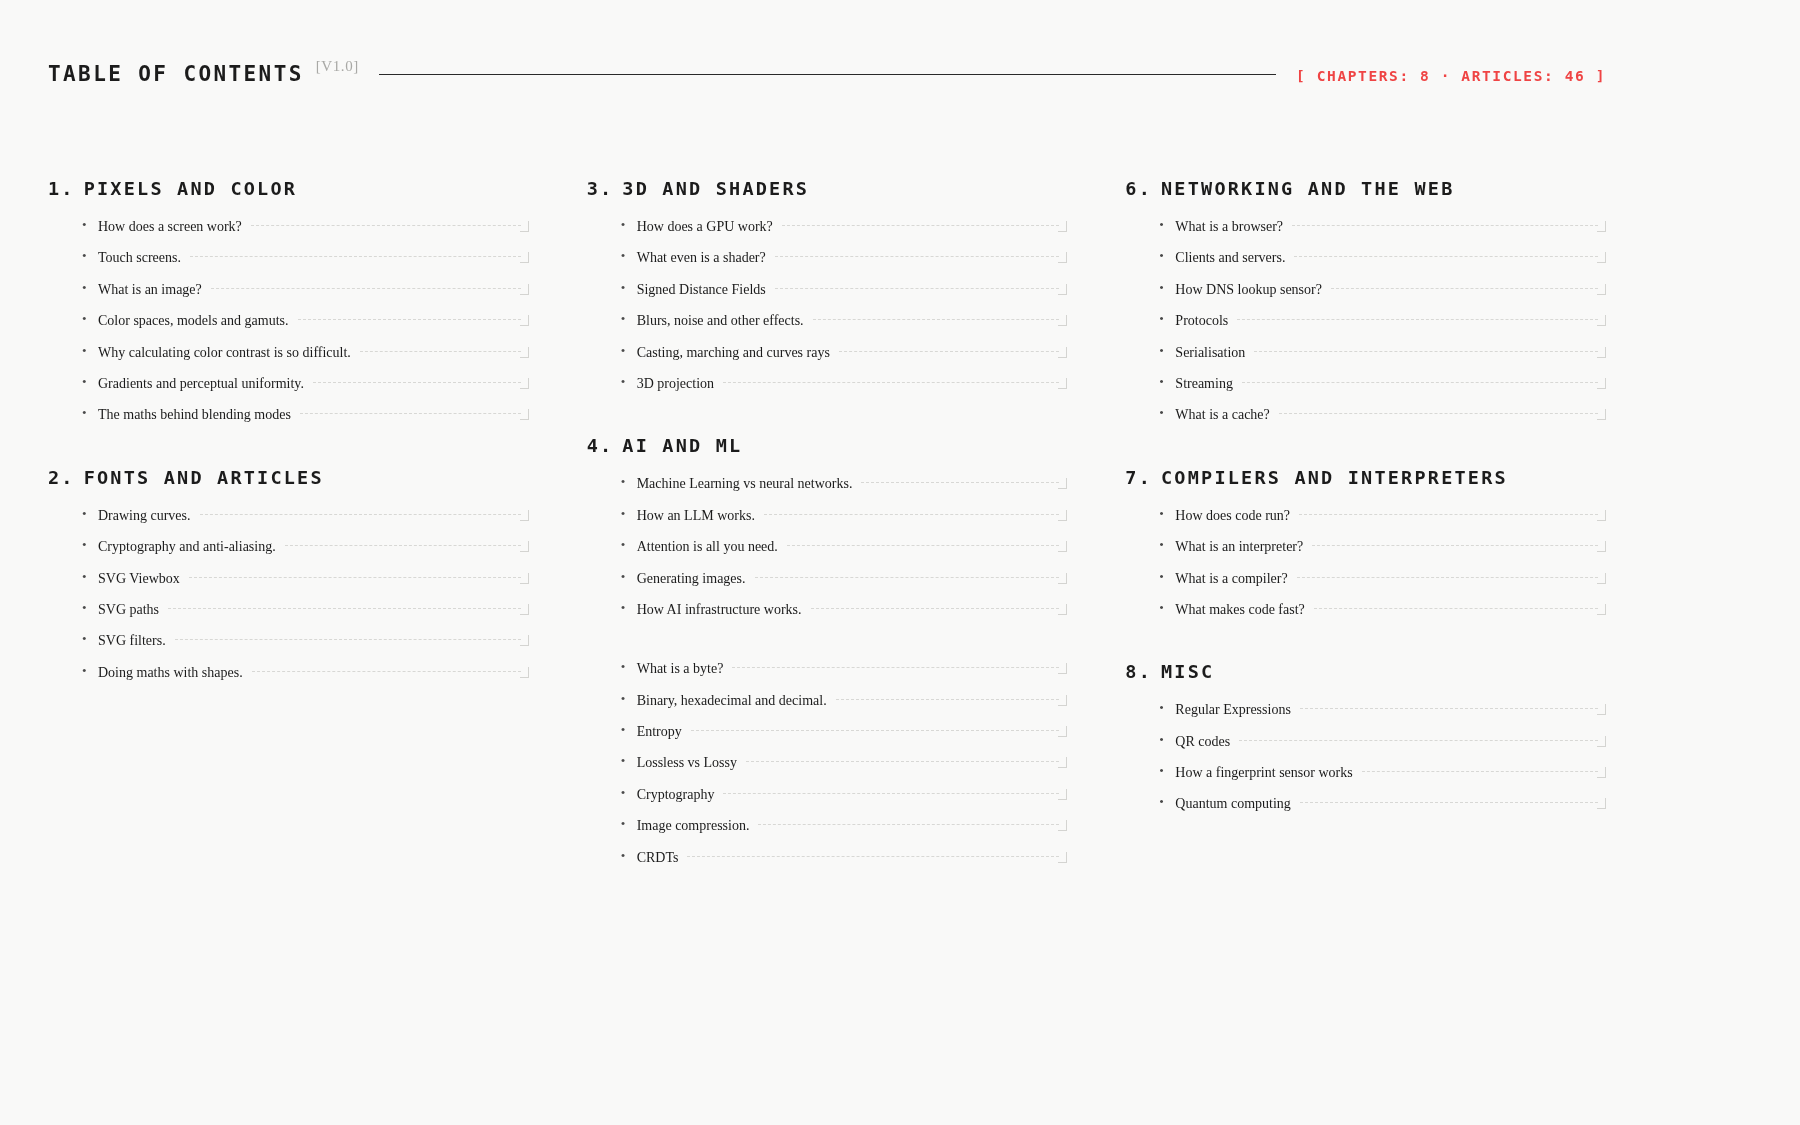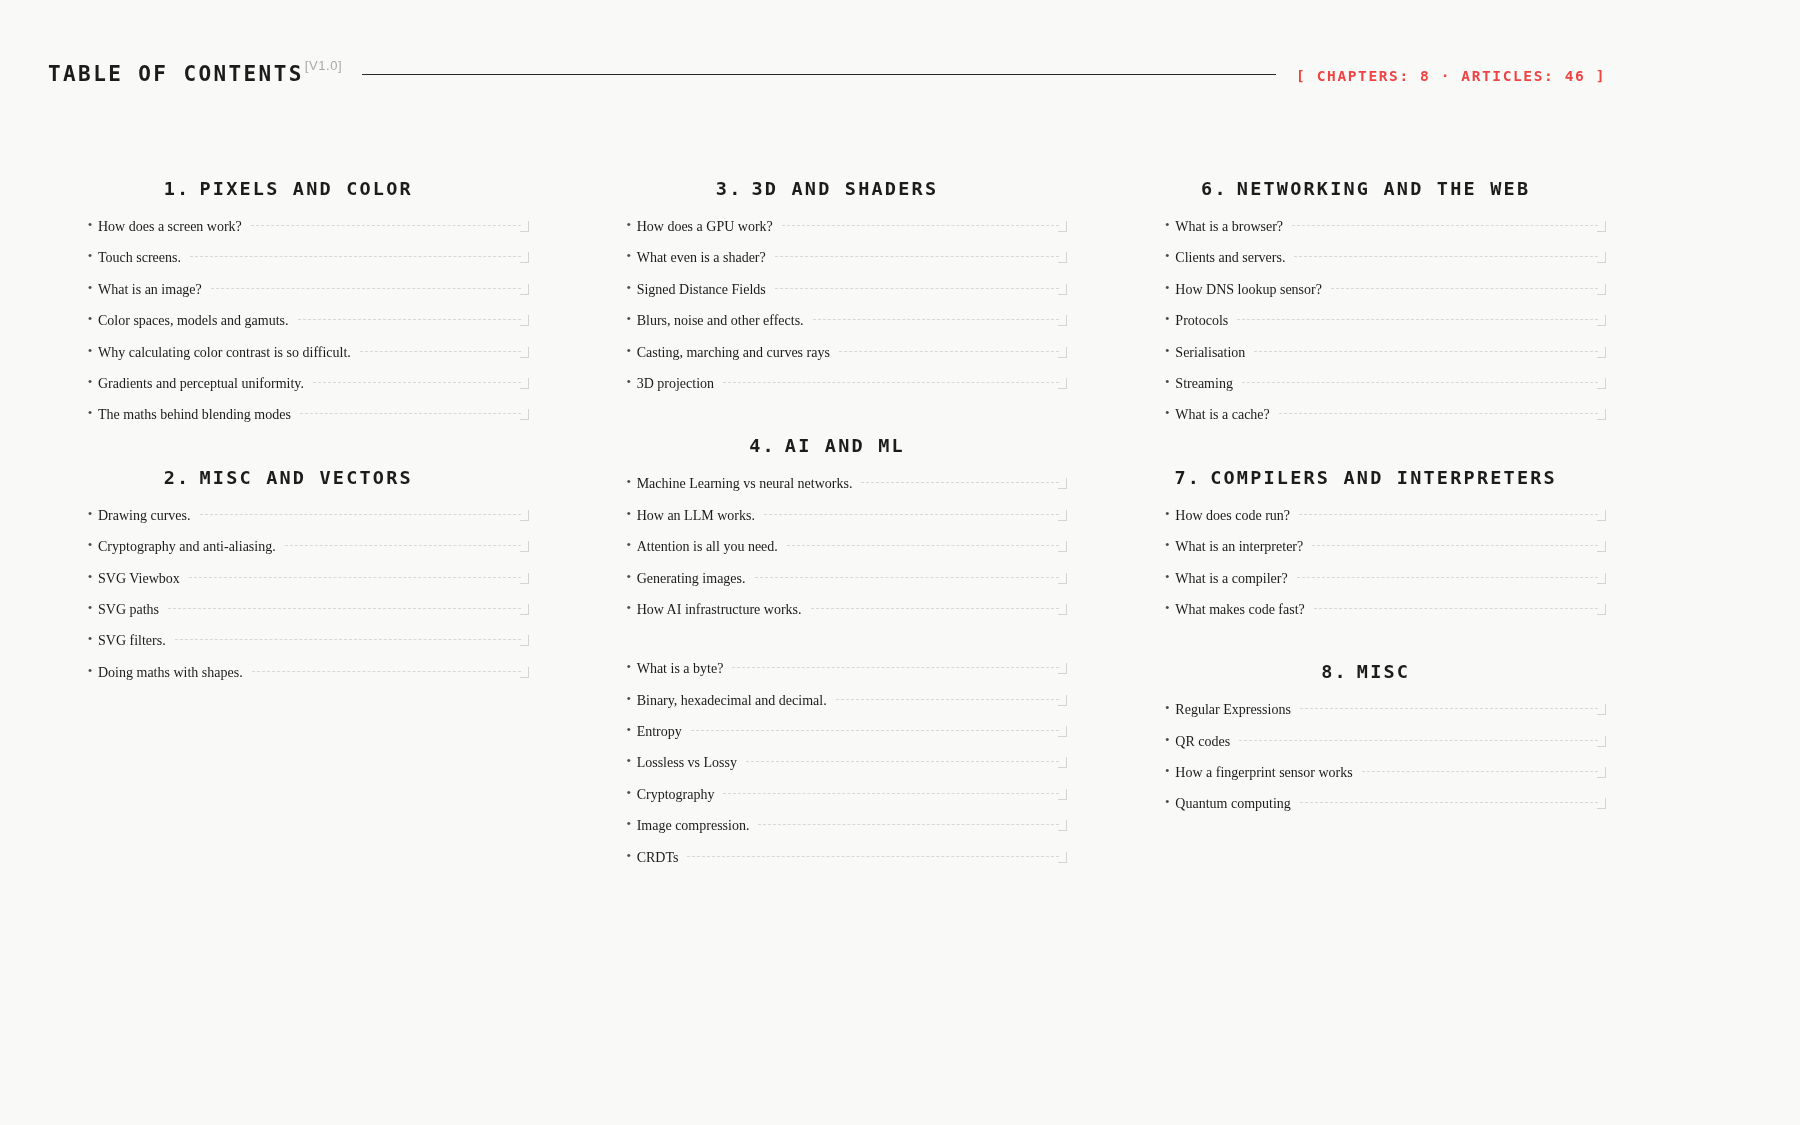--- a/index.html
+++ b/index.html
@@ -38,26 +38,26 @@
   .toc-title {
     font-family: "DejaVu Sans Mono", monospace;
     font-size: 21px;
     font-weight: 700;
     letter-spacing: 2.4px;
     color: #1c1c1c;
     white-space: nowrap;
   }
 
   .toc-version {
-    font-family: Liberation Sans, sans-serif;
-    font-size: 13px;
+    font-family: Liberation Serif, serif;
+    font-size: 15px;
     font-weight: 400;
     letter-spacing: 0.6px;
     color: #a9a9a6;
-    margin-left: 1px;
+    margin-left: 12px;
     align-self: flex-start;
     position: relative;
     top: -4px;
     white-space: nowrap;
   }
 
   .header-rule {
     flex: 1 1 auto;
     height: 0;
     border-top: 1.4px solid #2a2a2a;
@@ -77,21 +77,20 @@
 
   
   .columns {
     position: absolute;
     top: 178px;
     left: 48px;
     right: 30px;
     display: flex;
     gap: 58px;
     align-items: flex-start;
-    text-align: center;
   }
 
   .column {
     flex: 1 1 0;
     min-width: 0;
   }
 
   
   .chapter { margin-bottom: 28px; }
   .chapter:last-child { margin-bottom: 0; }
@@ -233,21 +232,21 @@
             </li>
             <li class="article-item">
               <span class="article-bullet">•</span>
               <span class="article-label">The maths behind blending modes</span>
               <span class="leader"></span>
               <span class="corner"></span>
             </li>
           </ul>
         </div>
         <div class="chapter">
-          <div class="chapter-heading"><span class="chapter-num">2.</span><span>MISC AND VECTORS</span></div>
+          <div class="chapter-heading"><span class="chapter-num">2.</span><span>FONTS AND ARTICLES</span></div>
           <ul class="article-list">
             <li class="article-item">
               <span class="article-bullet">•</span>
               <span class="article-label">Drawing curves.</span>
               <span class="leader"></span>
               <span class="corner"></span>
             </li>
             <li class="article-item">
               <span class="article-bullet">•</span>
               <span class="article-label">Cryptography and anti-aliasing.</span>

